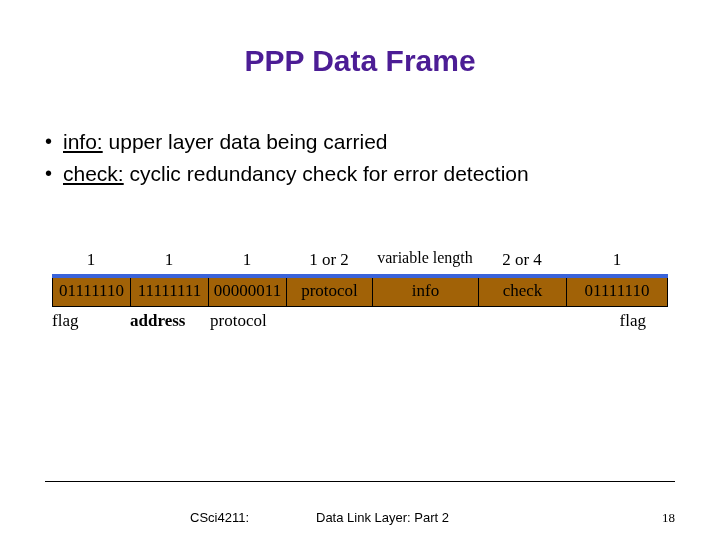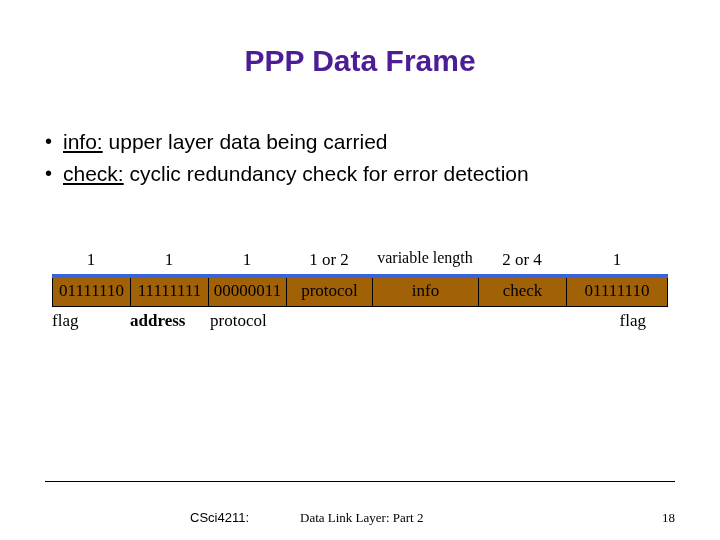--- a/index.html
+++ b/index.html
@@ -123,22 +123,21 @@
     width: 720px;
     font-family: "Comic Sans MS", cursive, sans-serif;
     font-size: 13px;
   }
   .footer-left {
     position: absolute;
     left: 190px;
   }
   .footer-center {
     position: absolute;
-    left: 300px;
-    font-family: Liberation Serif, serif;
+    left: 316px;
   }
   .footer-right {
     position: absolute;
     right: 45px;
     font-family: Liberation Serif, serif;
   }
 </style>
 </head>
 <body>
 

